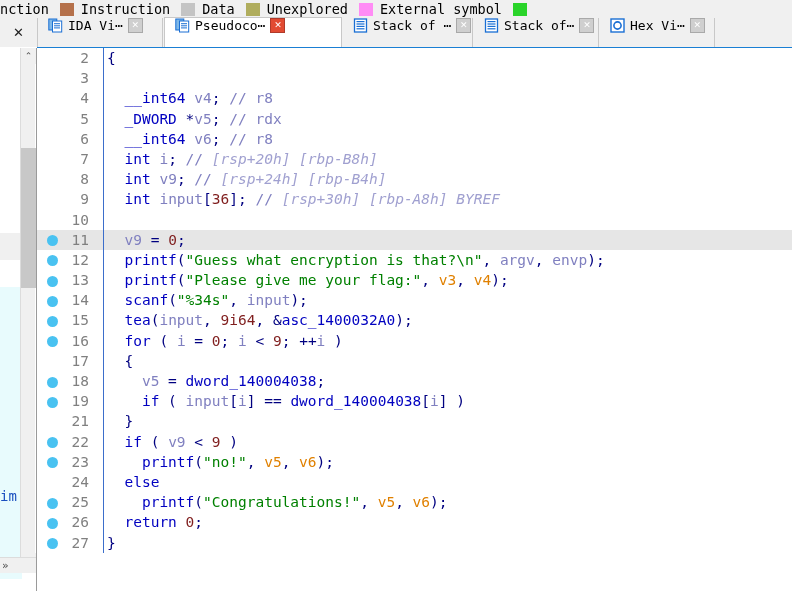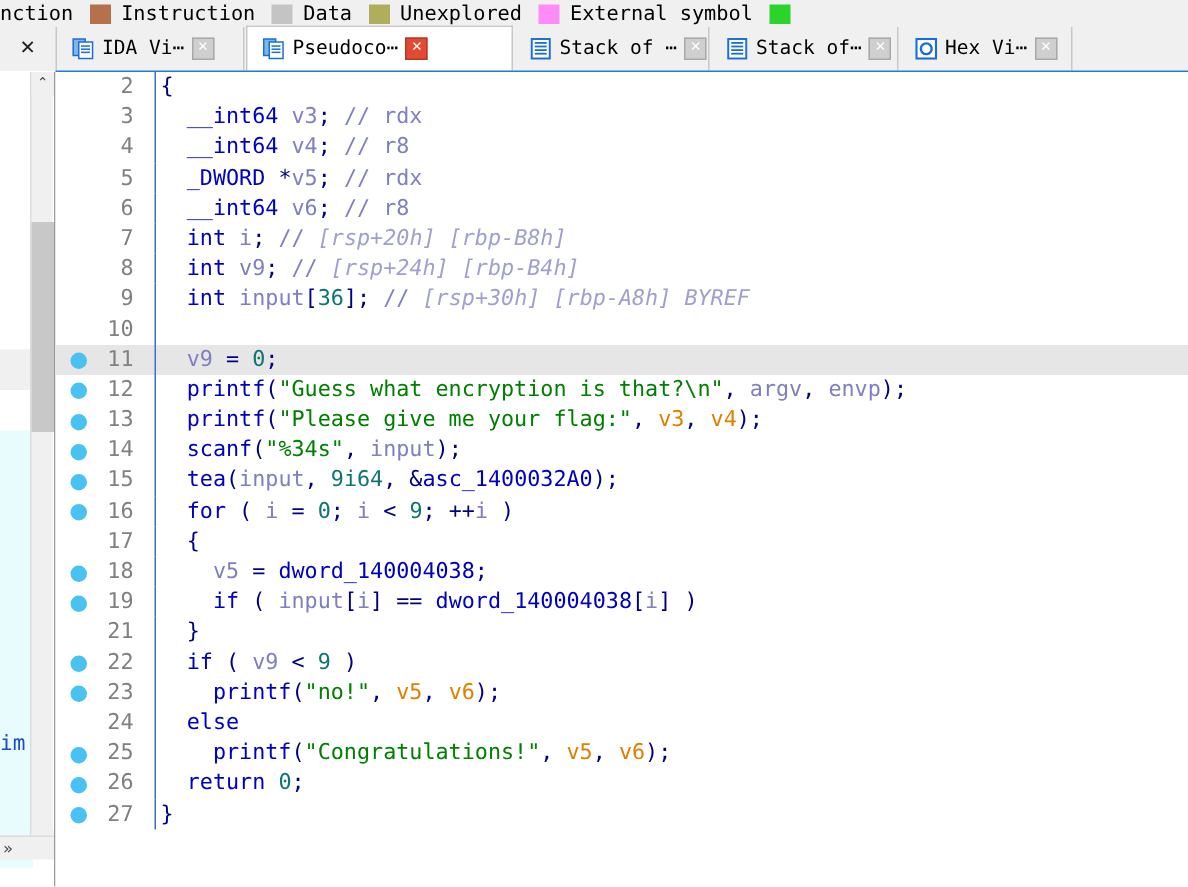--- a/index.html
+++ b/index.html
@@ -63,21 +63,20 @@
   }
   .tabbar-close-cell .glyph {
     font-family: "DejaVu Sans", "Liberation Sans", sans-serif;
     font-size: 13px; color: #202020;
   }
   .tab {
     position: absolute;
     top: 0;
     height: 29px;
     display: flex;
-    align-items: center;
     background: #f0f0f0;
     border-right: 1px solid #c8c8c8;
     box-sizing: border-box;
     padding: 0 6px 0 10px;
   }
   .tab.active {
     background: #ffffff;
     border-left: 1px solid #c8c8c8;
     border-top: 1px solid #c8c8c8;
     border-right: 1px solid #c8c8c8;
@@ -225,21 +224,21 @@
     left: 70px; top: 0;
     white-space: pre;
   }
   
   .kw    { color: #0000c0; }
   .var   { color: #8080c0; }       
   .var2  { color: #a0a0d0; font-style: italic; }
   .fn    { color: #0000c0; }       
   .str   { color: #008000; }       
   .cmt   { color: #8080c0; }       
-  .num   { color: #0f766e; }       
+  .num   { color: #7f1d1d; }       
   .pun   { color: #000080; }       
   .glob  { color: #0000c0; }
   .orange{ color: #e08000; }       
   .brace { color: #000080; }
   .plain { color: #000000; }
 
   
   .top-blue {
     position: absolute;
     left: 37px; top: 47px;
@@ -353,21 +352,21 @@
       <div class="lp-scroll-dn">⌄</div>
     </div>
     <div class="lp-hscroll">
       <span class="arrow">»</span>
     </div>
   </div>
 
   <div class="pseudo">
     <div class="code-area" id="code-area">
         <div class="line"><span class="lno">2</span><span class="sep"></span><span class="txt"><span class="brace">{</span></span></div>
-        <div class="line"><span class="lno">3</span><span class="sep"></span><span class="txt"><span class="plain">  </span><span class="kw">__int64</span><span class="plain"> </span><span class="var">v3</span><span class="pun">;</span><span class="plain"> </span><span class="cmt">// rdx</span></span></div>
+        <div class="line"><span class="lno">3</span><span class="sep"></span></div>
         <div class="line"><span class="lno">4</span><span class="sep"></span><span class="txt"><span class="plain">  </span><span class="kw">__int64</span><span class="plain"> </span><span class="var">v4</span><span class="pun">;</span><span class="plain"> </span><span class="cmt">// r8</span></span></div>
         <div class="line"><span class="lno">5</span><span class="sep"></span><span class="txt"><span class="plain">  </span><span class="kw">_DWORD</span><span class="pun"> *</span><span class="var">v5</span><span class="pun">;</span><span class="plain"> </span><span class="cmt">// rdx</span></span></div>
         <div class="line"><span class="lno">6</span><span class="sep"></span><span class="txt"><span class="plain">  </span><span class="kw">__int64</span><span class="plain"> </span><span class="var">v6</span><span class="pun">;</span><span class="plain"> </span><span class="cmt">// r8</span></span></div>
         <div class="line"><span class="lno">7</span><span class="sep"></span><span class="txt"><span class="plain">  </span><span class="kw">int</span><span class="plain"> </span><span class="var">i</span><span class="pun">;</span><span class="plain"> </span><span class="cmt">// </span><span class="var2">[rsp+20h] [rbp-B8h]</span></span></div>
         <div class="line"><span class="lno">8</span><span class="sep"></span><span class="txt"><span class="plain">  </span><span class="kw">int</span><span class="plain"> </span><span class="var">v9</span><span class="pun">;</span><span class="plain"> </span><span class="cmt">// </span><span class="var2">[rsp+24h] [rbp-B4h]</span></span></div>
         <div class="line"><span class="lno">9</span><span class="sep"></span><span class="txt"><span class="plain">  </span><span class="kw">int</span><span class="plain"> </span><span class="var">input</span><span class="pun">[</span><span class="num">36</span><span class="pun">]</span><span class="pun">;</span><span class="plain"> </span><span class="cmt">// </span><span class="var2">[rsp+30h] [rbp-A8h] BYREF</span></span></div>
         <div class="line"><span class="lno">10</span><span class="sep"></span><span class="txt"></span></div>
         <div class="line highlight"><span class="bp" style="background: rgb(73, 194, 241);"></span><span class="lno">11</span><span class="sep"></span><span class="txt"><span class="plain">  </span><span class="var">v9</span><span class="pun"> = </span><span class="num">0</span><span class="pun">;</span></span></div>
         <div class="line"><span class="bp" style="background: rgb(73, 194, 241);"></span><span class="lno">12</span><span class="sep"></span><span class="txt"><span class="plain">  </span><span class="fn">printf</span><span class="pun">(</span><span class="str">"Guess what encryption is that?\n"</span><span class="pun">, </span><span class="var">argv</span><span class="pun">, </span><span class="var">envp</span><span class="pun">);</span></span></div>
         <div class="line"><span class="bp" style="background: rgb(73, 194, 241);"></span><span class="lno">13</span><span class="sep"></span><span class="txt"><span class="plain">  </span><span class="fn">printf</span><span class="pun">(</span><span class="str">"Please give me your flag:"</span><span class="pun">, </span><span class="orange">v3</span><span class="pun">, </span><span class="orange">v4</span><span class="pun">);</span></span></div>

